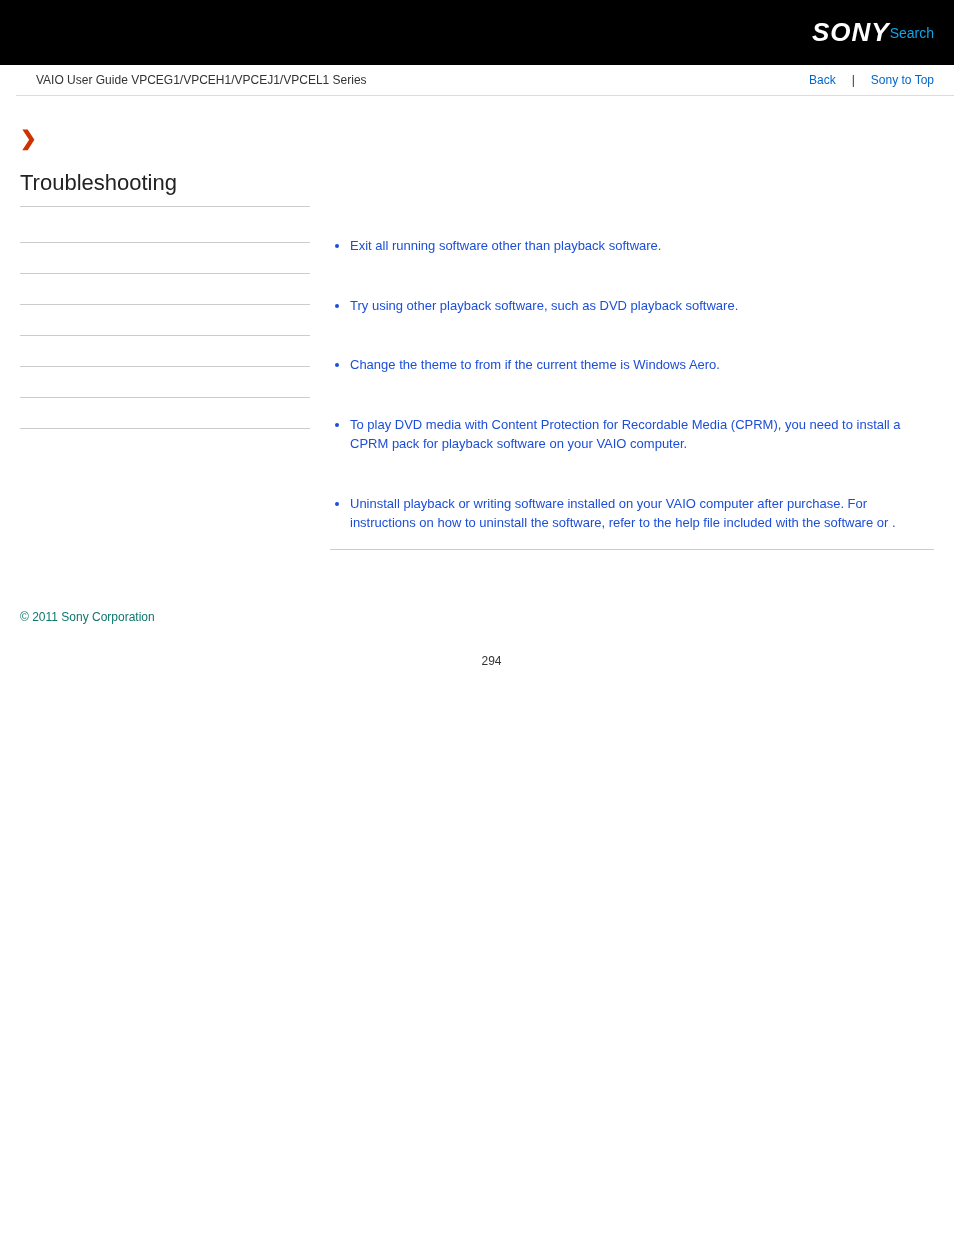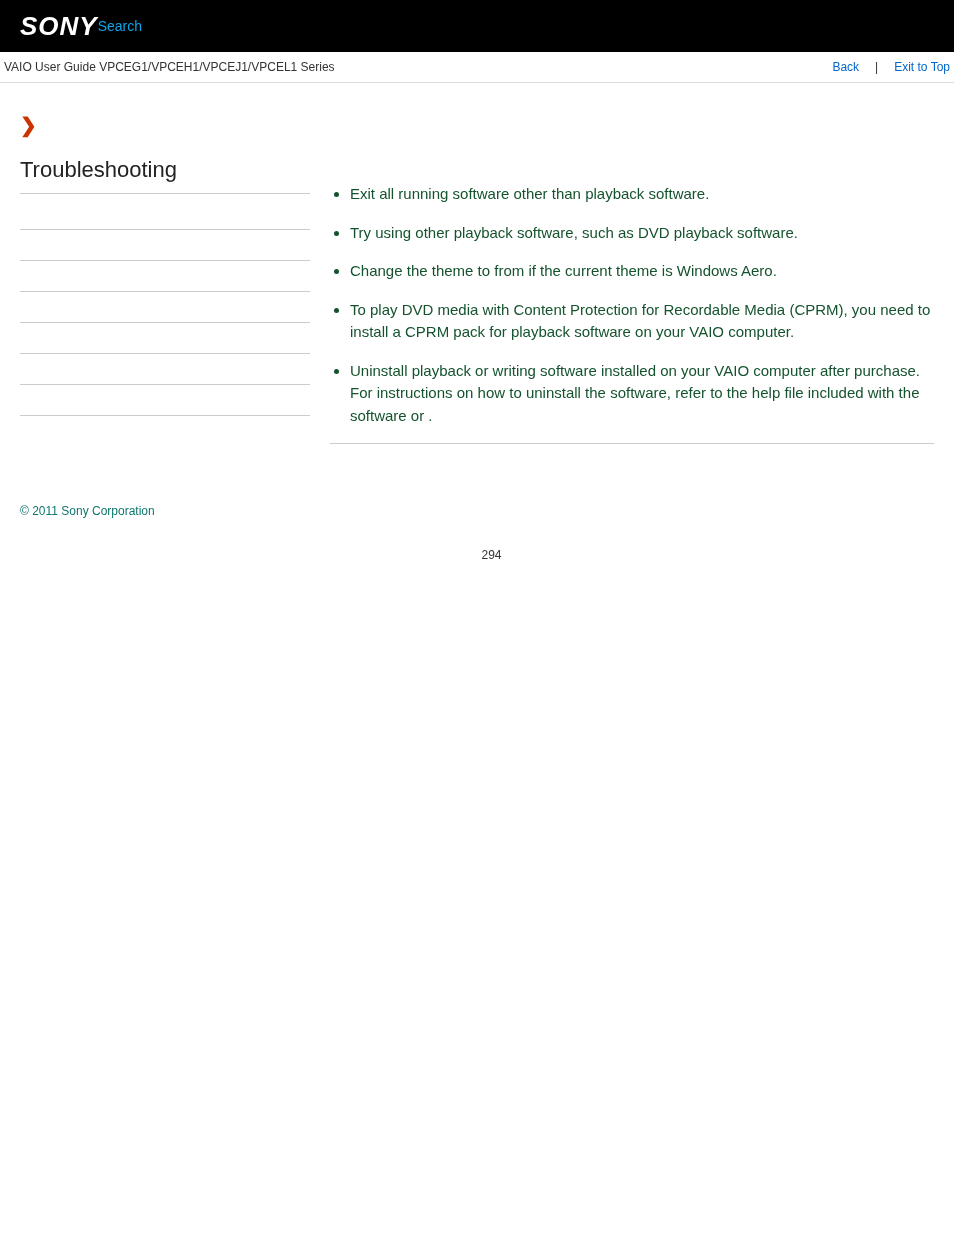--- a/index.html
+++ b/index.html
@@ -16,49 +16,50 @@
       width: 954px;
       min-height: 1235px;
     }
 
     
     .header {
       background: #000;
       padding: 10px 20px;
       display: flex;
       align-items: center;
-      justify-content: flex-start;
-      height: 52px;
+      justify-content: flex-end;
+      height: 65px;
     }
 
     .sony-logo {
       color: #fff;
       font-size: 26px;
       font-weight: bold;
       font-style: italic;
       letter-spacing: 1px;
     }
 
     .search-btn {
       color: #0ea5e9;
       font-size: 14px;
       background: none;
       border: none;
       cursor: pointer;
     }
 
     
     .breadcrumb-bar {
-      padding: 8px 4px;
+      padding: 8px 20px;
       border-bottom: 1px solid #ddd;
       display: flex;
       align-items: center;
       justify-content: space-between;
       font-size: 12px;
       color: #333;
+      margin-left: 16px;
     }
 
     .breadcrumb-links {
       display: flex;
       gap: 16px;
       align-items: center;
     }
 
     .nav-link {
       color: #0066cc;
@@ -126,22 +127,23 @@
 
     .content ul {
       list-style: disc;
       padding-left: 20px;
       margin-bottom: 0;
     }
 
     .content ul li {
       margin-bottom: 16px;
       line-height: 1.5;
-      font-size: 15px;
-      color: #14532d;
+      font-size: 13px;
+      color: #1d4ed8;
+      margin-top: 40px;
     }
 
     .content-divider {
       border: none;
       border-top: 1px solid #ccc;
       margin-top: 10px;
     }
 
     
     .footer {
@@ -157,21 +159,21 @@
 <div class="header">
   <span class="sony-logo">SONY</span>
   <button class="search-btn">Search</button>
 </div>
 
 <div class="breadcrumb-bar">
   <span>VAIO User Guide VPCEG1/VPCEH1/VPCEJ1/VPCEL1 Series</span>
   <div class="breadcrumb-links">
     <a class="nav-link">Back</a>
     <span class="nav-separator">|</span>
-    <a class="nav-link">Exit to Top</a>
+    <a class="nav-link">Sony to Top</a>
   </div>
 </div>
 
 <div class="main-container">
 
   <div class="sidebar">
     <div class="sidebar-chevron">❯</div>
     <h2 class="sidebar-title">Troubleshooting</h2>
     <ul class="sidebar-nav">
       <li>

